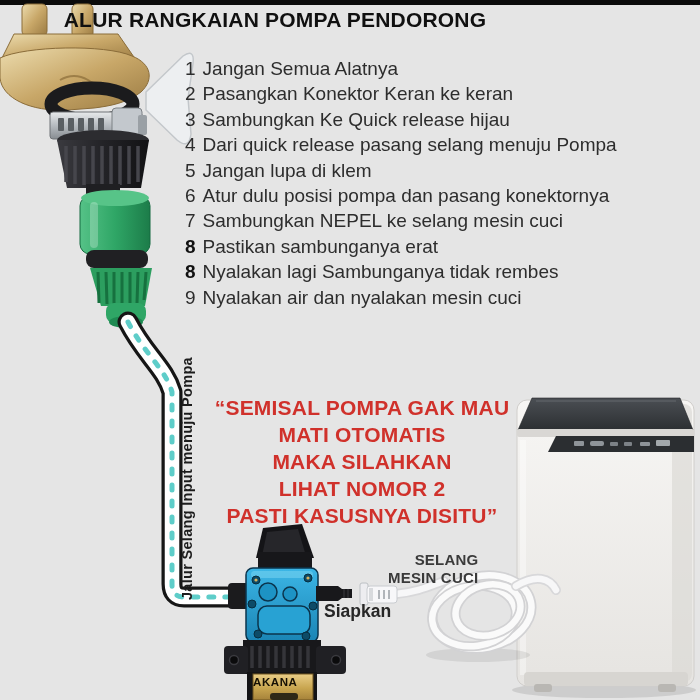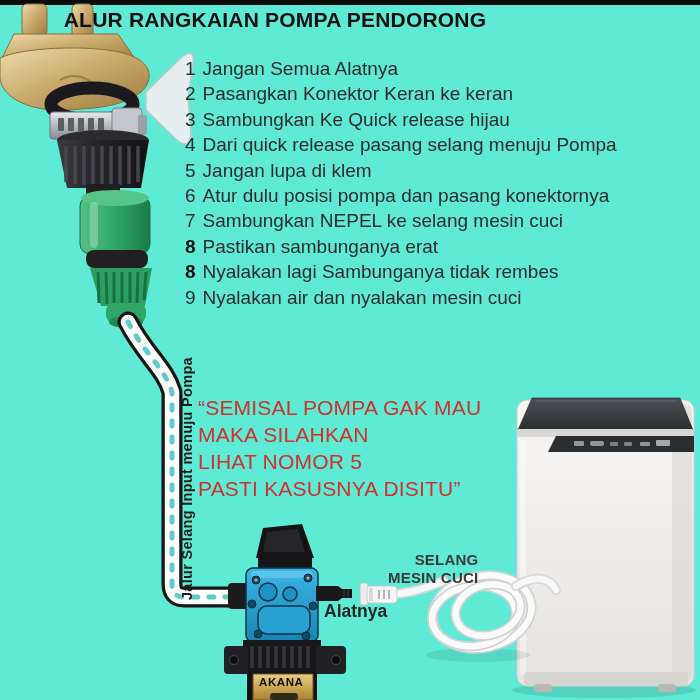--- a/index.html
+++ b/index.html
@@ -1,40 +1,40 @@
 <!DOCTYPE html>
 <html><head>
 <meta charset="utf-8">
 <style>
   html,body{margin:0;padding:0;}
   body{font-family:"Liberation Sans","DejaVu Sans",sans-serif;background:#ffffff;}
-  .canvas{position:relative;width:700px;height:700px;overflow:hidden;background:#5eead4;}
+  .canvas{position:relative;width:700px;height:700px;overflow:hidden;background:#e5e5e5;}
   .topbar{position:absolute;left:0;top:0;width:700px;height:5px;background:#0b0b0b;}
   .art{position:absolute;left:0;top:0;width:700px;height:700px;}
 
   .title{position:absolute;left:55px;top:8px;width:440px;text-align:center;
          font-size:21px;font-weight:700;color:#101010;letter-spacing:.2px;}
 
   .steps{position:absolute;left:185px;top:56px;width:500px;}
   .step{font-size:19px;line-height:25.4px;color:#2d2d2d;white-space:nowrap;}
   .step .num{font-weight:400;margin-right:7px;}
   .step .num.bold{font-weight:700;color:#111;}
 
-  .warning{position:absolute;left:198px;top:394px;width:328px;text-align:left;
-           font-weight:400;font-size:21px;line-height:27px;color:#d0312b;letter-spacing:.2px;}
+  .warning{position:absolute;left:198px;top:394px;width:328px;text-align:center;
+           font-weight:700;font-size:21px;line-height:27px;color:#d0312b;letter-spacing:.2px;}
 
   .route-label{position:absolute;left:179px;top:366px;height:234px;
                writing-mode:vertical-rl;transform:rotate(180deg);
                font-size:14.5px;font-weight:700;color:#1c1c1c;letter-spacing:.3px;white-space:nowrap;}
 
   .hose-label{position:absolute;left:388px;top:551px;font-size:15px;font-weight:700;
               line-height:17.5px;color:#3a3a3a;letter-spacing:.2px;text-align:right;}
   .konektor-label{position:absolute;left:324px;top:601px;font-size:17.5px;font-weight:700;color:#262626;}
   .pump-brand{position:absolute;left:253px;top:676px;width:42px;text-align:center;
-              font-size:11.5px;font-weight:700;color:#161004;letter-spacing:.6px;padding-left:6px;}
+              font-size:11.5px;font-weight:700;color:#161004;letter-spacing:.6px;}
 </style>
 </head>
 <body>
 
 <div class="canvas">
 
   <div class="topbar"></div>
 
   <svg class="art" viewBox="0 0 700 700">
     <defs>
@@ -215,29 +215,30 @@
     <div class="step"><span class="num">5</span><span>Jangan lupa di klem</span></div>
     <div class="step"><span class="num">6</span><span>Atur dulu posisi pompa dan pasang konektornya</span></div>
     <div class="step"><span class="num">7</span><span>Sambungkan NEPEL ke selang mesin cuci</span></div>
     <div class="step"><span class="num bold">8</span><span>Pastikan sambunganya erat</span></div>
     <div class="step"><span class="num bold">8</span><span>Nyalakan lagi Sambunganya tidak rembes</span></div>
     <div class="step"><span class="num">9</span><span>Nyalakan air dan nyalakan mesin cuci</span></div>
   </div>
 
   <div class="warning">
     <div>“SEMISAL POMPA GAK MAU</div>
+    <div>MATI OTOMATIS</div>
     <div>MAKA SILAHKAN</div>
-    <div>LIHAT NOMOR 5</div>
+    <div>LIHAT NOMOR 2</div>
     <div>PASTI KASUSNYA DISITU”</div>
   </div>
 
   <div class="route-label">Jalur Selang Input menuju Pompa</div>
 
   <div class="hose-label">
     <div>SELANG</div>
     <div>MESIN CUCI</div>
   </div>
 
-  <div class="konektor-label">Alatnya</div>
+  <div class="konektor-label">Siapkan</div>
 
   <div class="pump-brand">AKANA</div>
 
 </div>
 
 </body></html>

